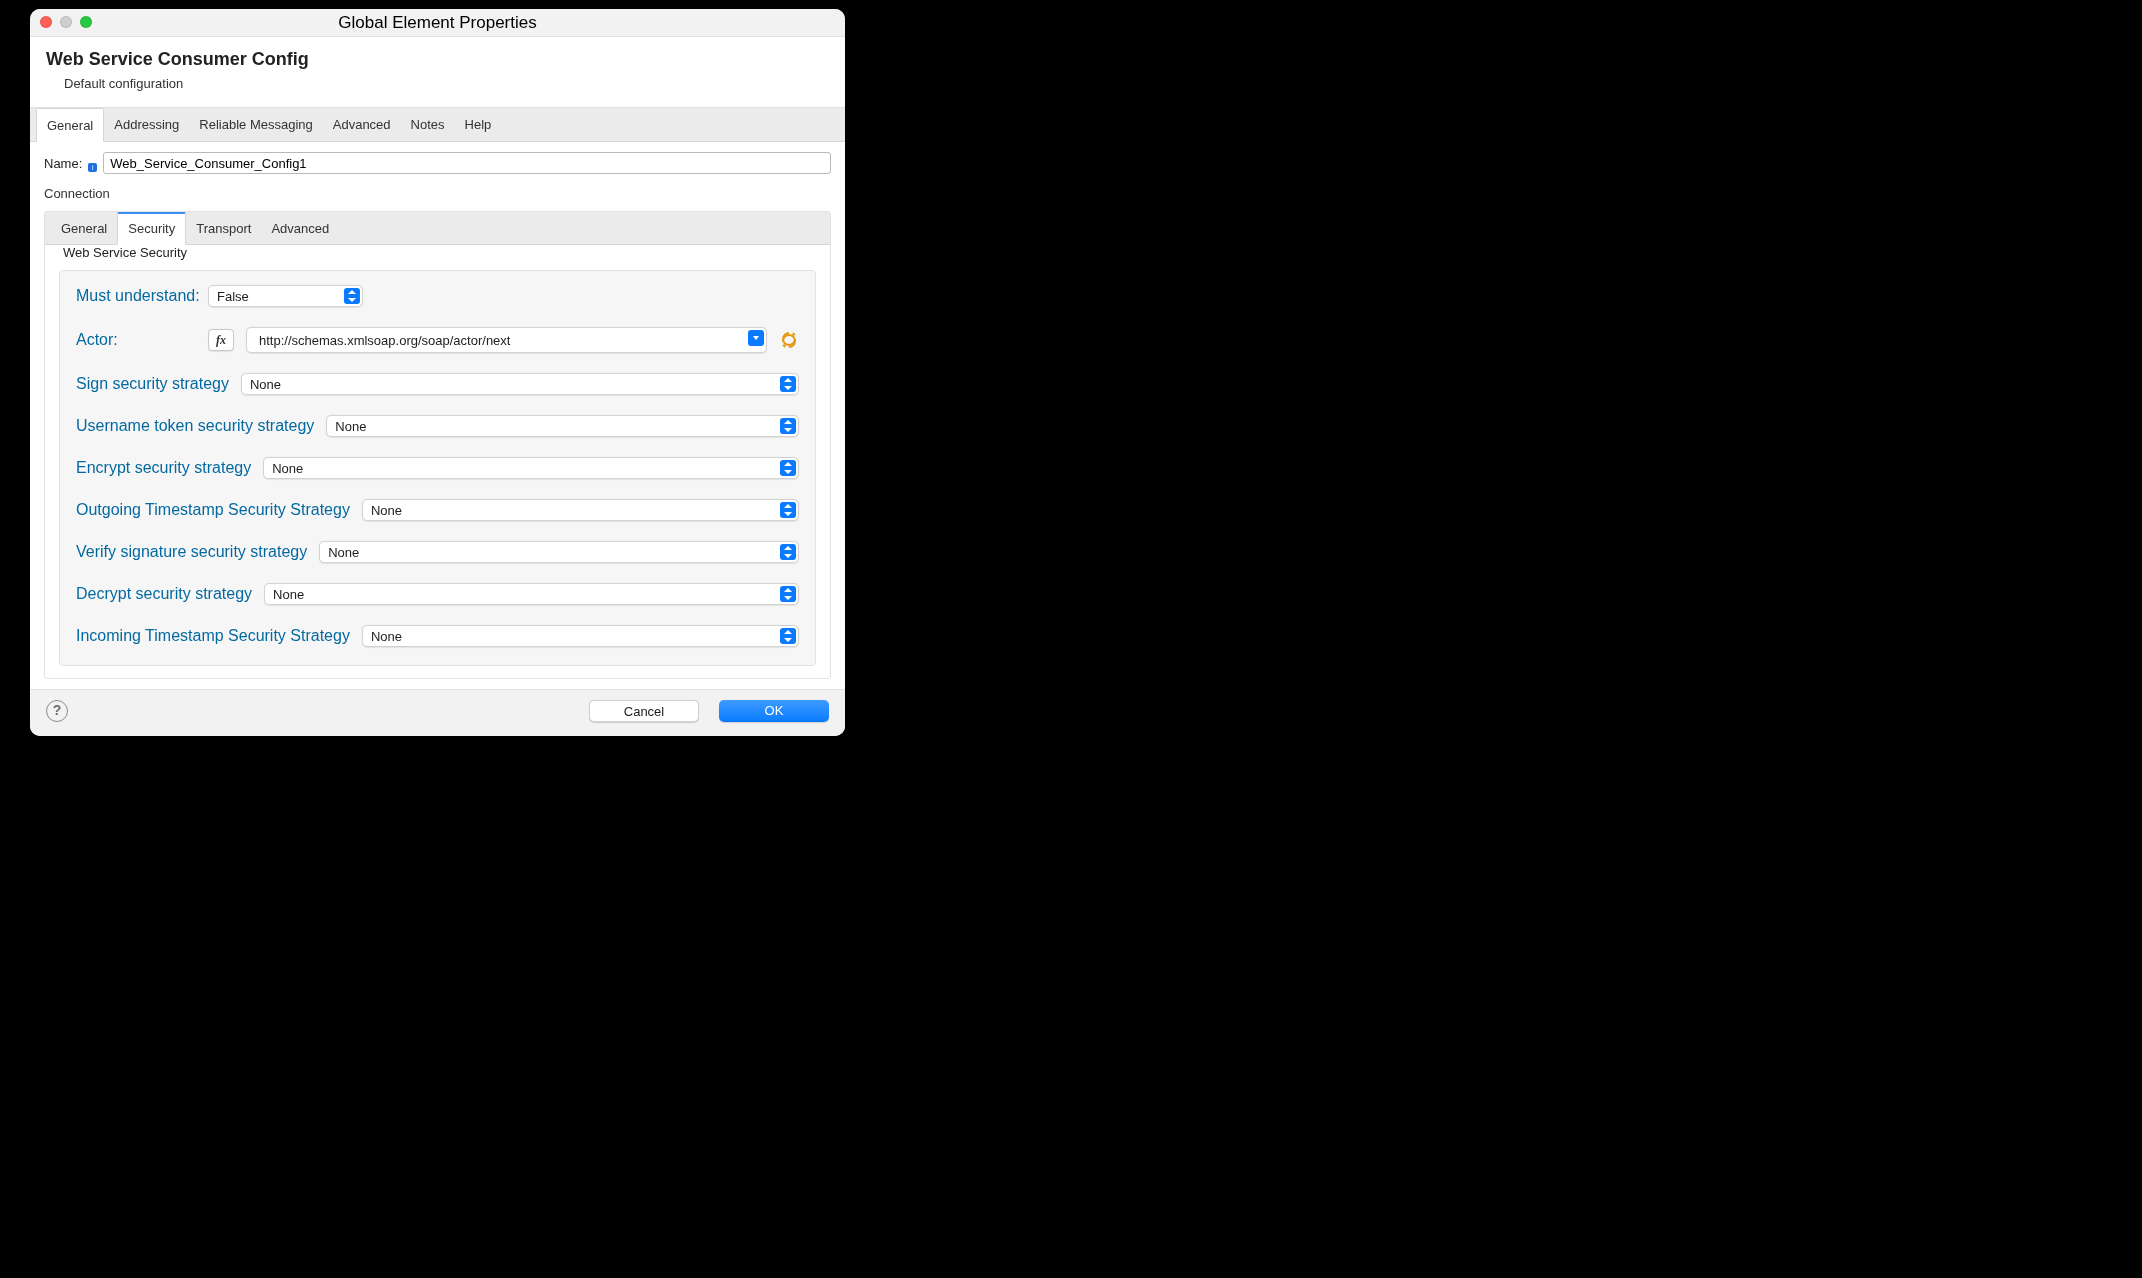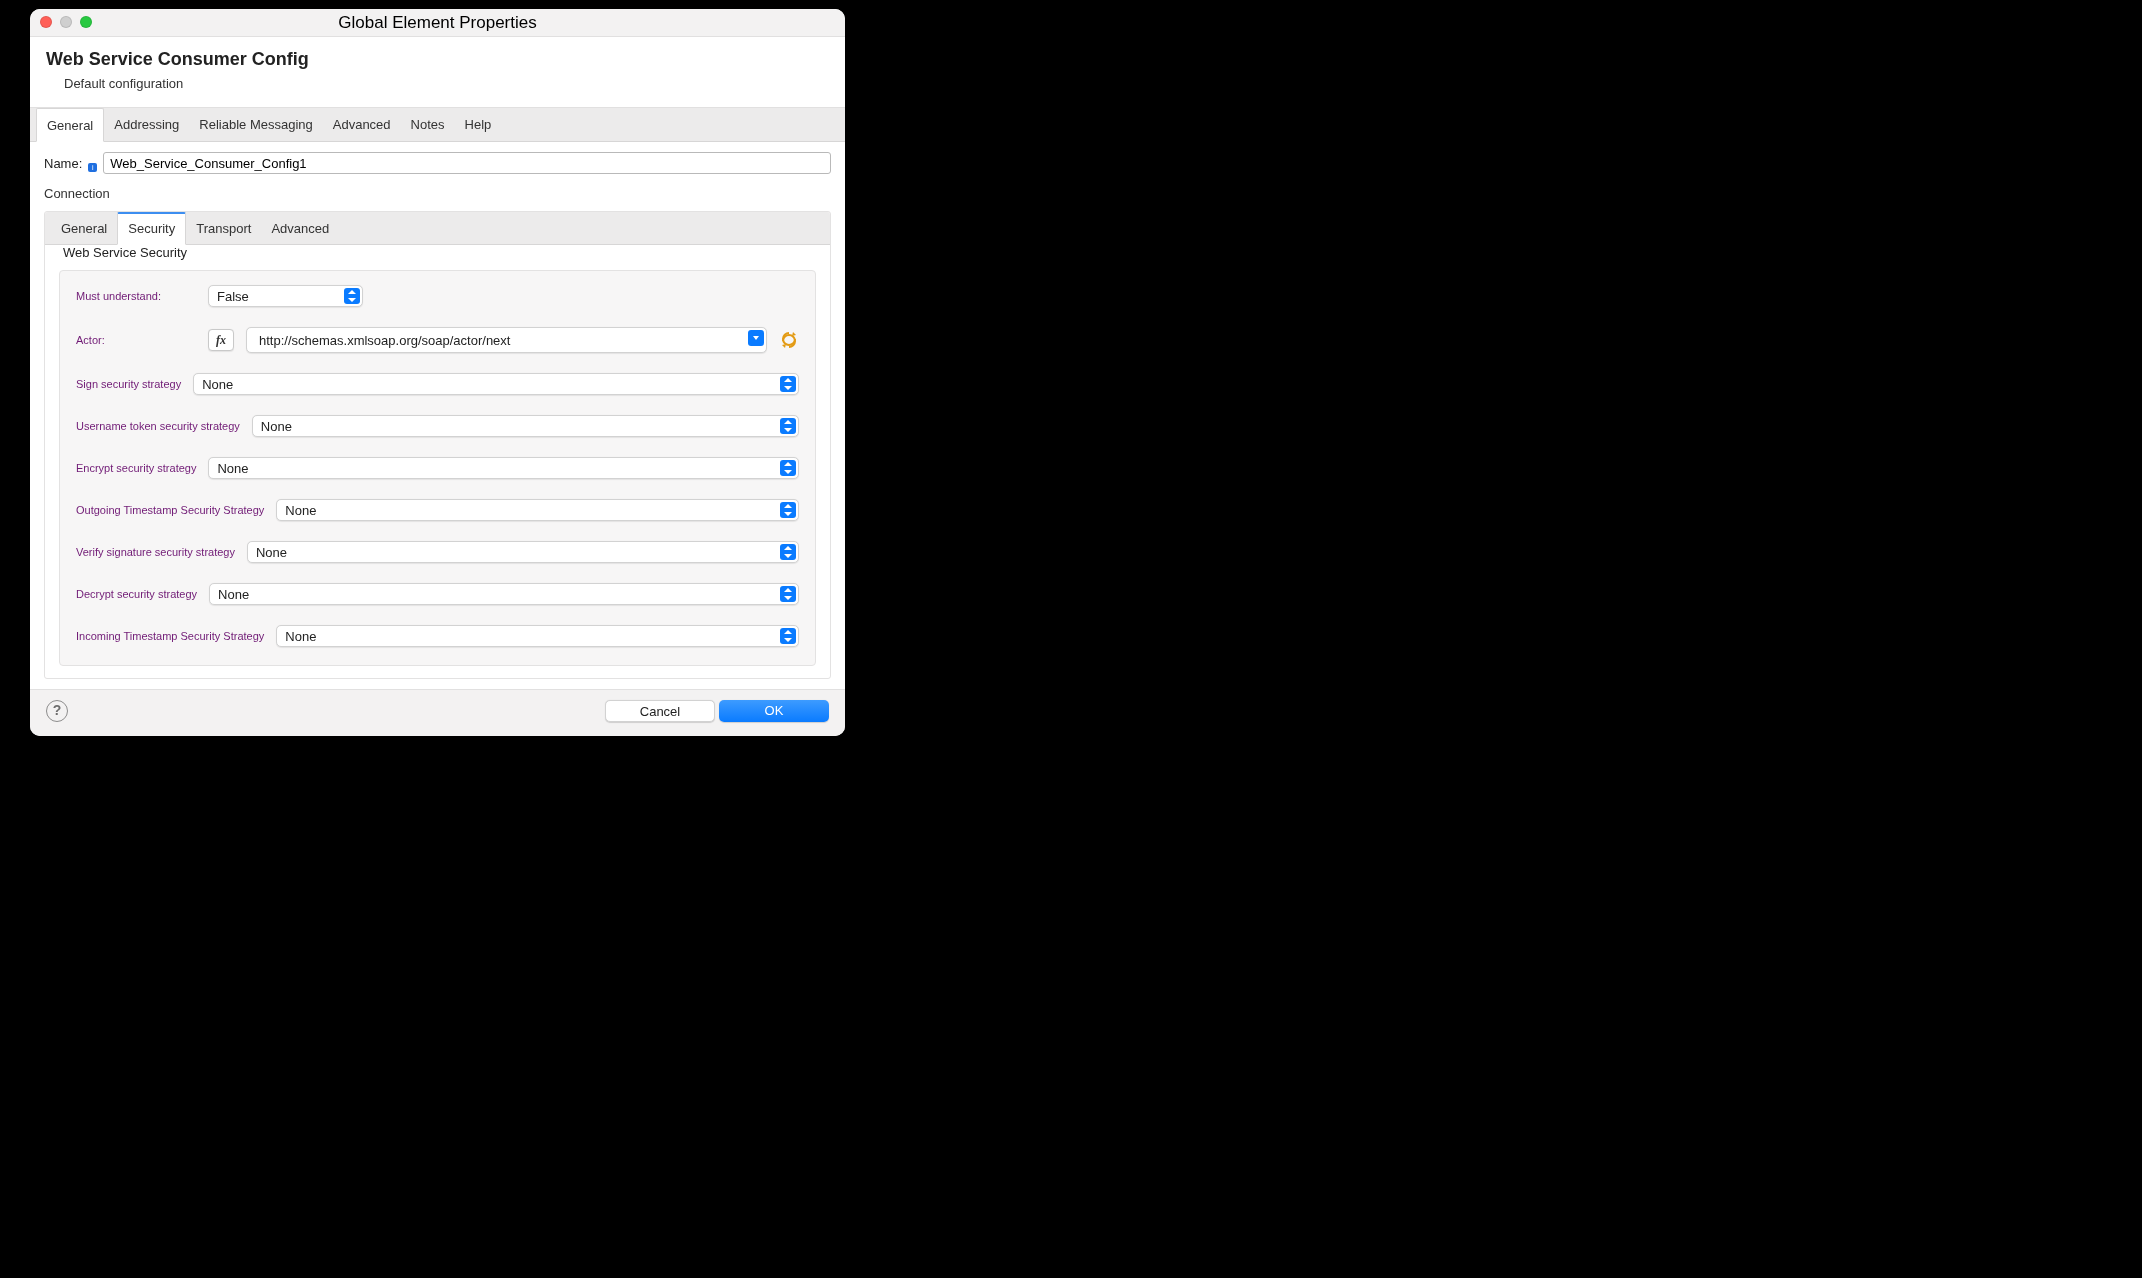--- a/index.html
+++ b/index.html
@@ -161,22 +161,22 @@
     padding: 14px 16px 14px 16px;
   }
   .frow {
     display: flex;
     align-items: center;
     margin-bottom: 20px;
     gap: 12px;
   }
   .frow:last-child { margin-bottom: 4px; }
   .flabel {
-    font-size: 11px;
-    color: #701a75;
+    font-size: 16px;
+    color: #0369a1;
     white-space: nowrap;
   }
   .select {
     position: relative;
     background: #fff;
     border: 1px solid #d2d2d2;
     border-radius: 5px;
     height: 22px;
     display: flex;
     align-items: center;
@@ -267,21 +267,21 @@
     border: 1.5px solid #8d8d8d;
     border-radius: 50%;
     color: #6d6d6d;
     font-weight: 700;
     font-size: 14px;
     text-align: center;
     line-height: 19px;
     background: #f3f2f2;
     cursor: default;
   }
-  .footer-buttons { display: flex; gap: 4px; }
+  .footer-buttons { display: flex; gap: 20px; }
   .btn {
     min-width: 110px;
     height: 22px;
     border-radius: 5px;
     font-size: 13px;
     text-align: center;
     line-height: 22px;
     cursor: default;
     box-shadow: 0 0.5px 1px rgba(0,0,0,.15);
   }

